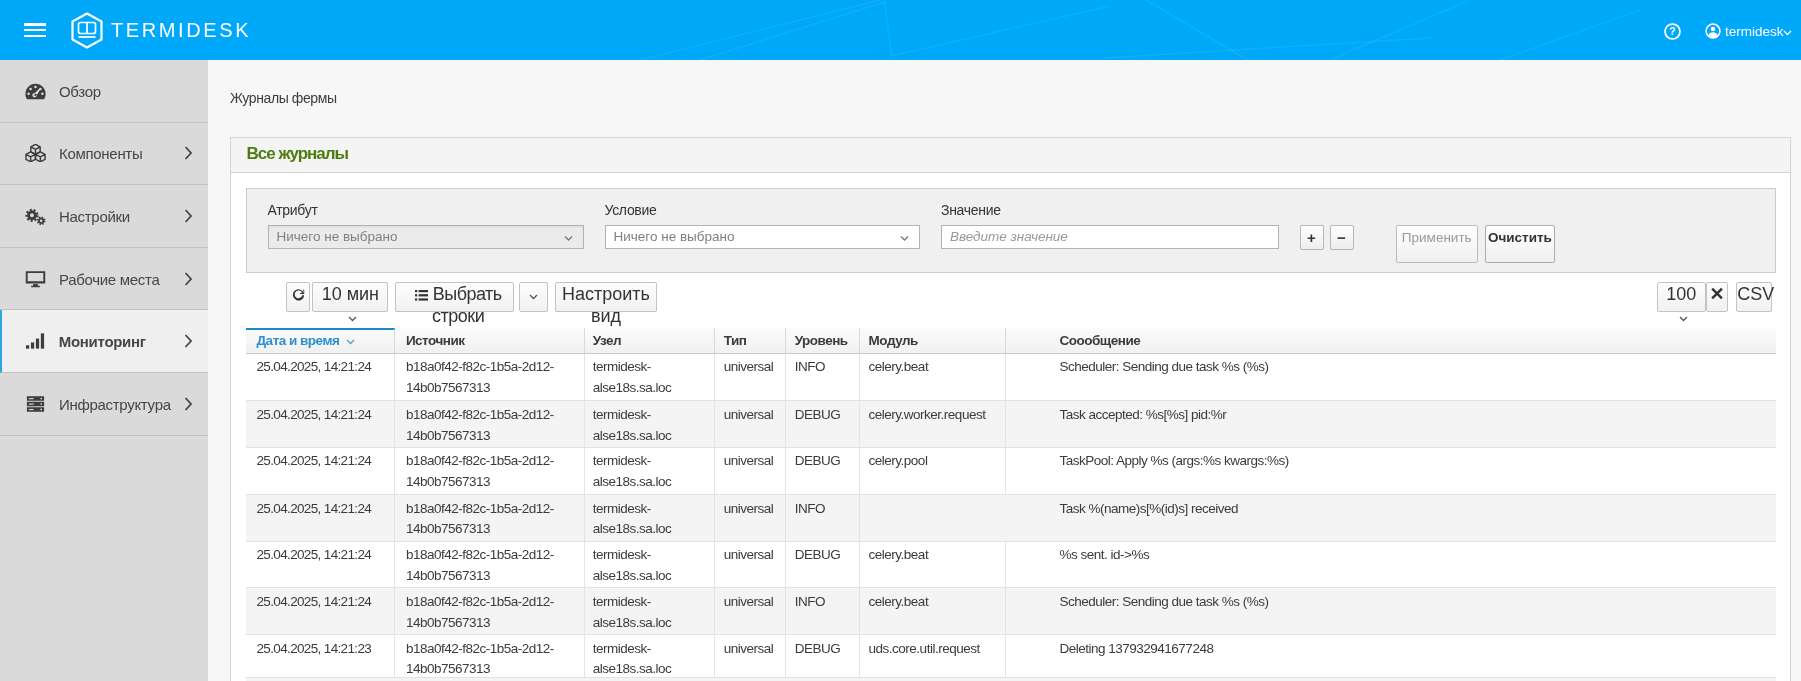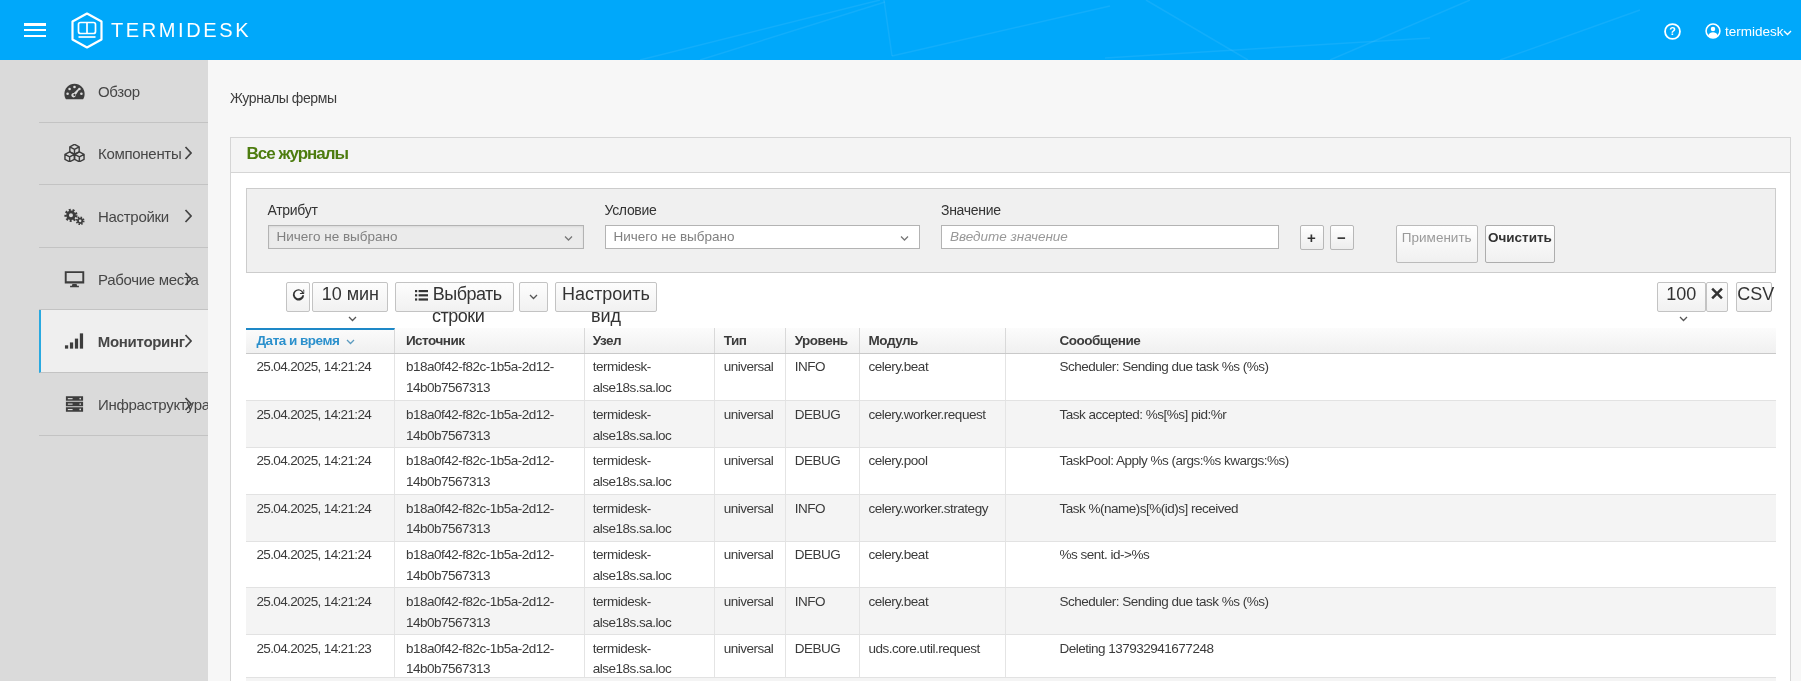--- a/index.html
+++ b/index.html
@@ -7,21 +7,21 @@
 .topbar { position:absolute; left:0; top:0; width:1801px; height:60px; background:#00a8fa; }
 .burger { position:absolute; left:24px; top:23px; width:22px; height:16px; }
 .burger div { height:2.6px; background:#fff; margin-bottom:3.2px; }
 .logo { position:absolute; left:70px; top:12px; }
 .brand { position:absolute; left:111px; top:19px; color:#fff; font-size:20px; letter-spacing:2.6px; font-weight:400; }
 .helpicon { position:absolute; left:1664px; top:22.6px; }
 .usericon { position:absolute; left:1705px; top:23px; }
 .uname { position:absolute; left:1725px; top:24px; color:#fff; font-size:13.5px; }
 .uchev { position:absolute; left:1783px; top:29.6px; }
 
-.sidebar { position:absolute; left:0; top:60px; width:208px; height:621px; background:#dadada;padding-left:39px; }
+.sidebar { position:absolute; left:0; top:60px; width:208px; height:621px; background:#dadada; }
 .mitem { position:relative; height:62.6px; border-bottom:1px solid #c3c3c3; }
 .mitem .txt { position:absolute; left:59px; top:50%; transform:translateY(-50%); font-size:15px; color:#464646; letter-spacing:-0.3px; white-space:nowrap; }
 .mitem .ic { position:absolute; left:25px; top:50%; transform:translateY(-50%); width:21px; height:18px; }
 .mitem .chev { position:absolute; right:16px; top:50%; transform:translateY(-50%); }
 .mitem.active { background:#efefef; border-left:2px solid #29a9e0; }
 .mitem.active .txt { font-weight:bold; left:56.8px; }
 .mitem.active .ic { left:23px; }
 
 .content { position:absolute; left:208px; top:60px; width:1593px; height:621px; background:#f7f7f7; }
 .crumb { position:absolute; left:22px; top:30px; font-size:14px; color:#3c3c3c; letter-spacing:-0.4px; }
@@ -286,21 +286,20 @@
         <div class="cell c5">DEBUG</div>
         <div class="cell c6">celery.pool</div>
         <div class="cell c7 last">TaskPool: Apply %s (args:%s kwargs:%s)</div>
       </div>
       <div class="trow odd" style="height:46.7px">
         <div class="cell c1">25.04.2025, 14:21:24</div>
         <div class="cell c2">b18a0f42-f82c-1b5a-2d12-<br>14b0b7567313</div>
         <div class="cell c3">termidesk-<br>alse18s.sa.loc</div>
         <div class="cell c4">universal</div>
         <div class="cell c5">INFO</div>
-        <div class="cell c6">celery.worker.strategy</div>
         <div class="cell c7 last">Task %(name)s[%(id)s] received</div>
       </div>
       <div class="trow" style="height:46.6px">
         <div class="cell c1">25.04.2025, 14:21:24</div>
         <div class="cell c2">b18a0f42-f82c-1b5a-2d12-<br>14b0b7567313</div>
         <div class="cell c3">termidesk-<br>alse18s.sa.loc</div>
         <div class="cell c4">universal</div>
         <div class="cell c5">DEBUG</div>
         <div class="cell c6">celery.beat</div>
         <div class="cell c7 last">%s sent. id-&gt;%s</div>

